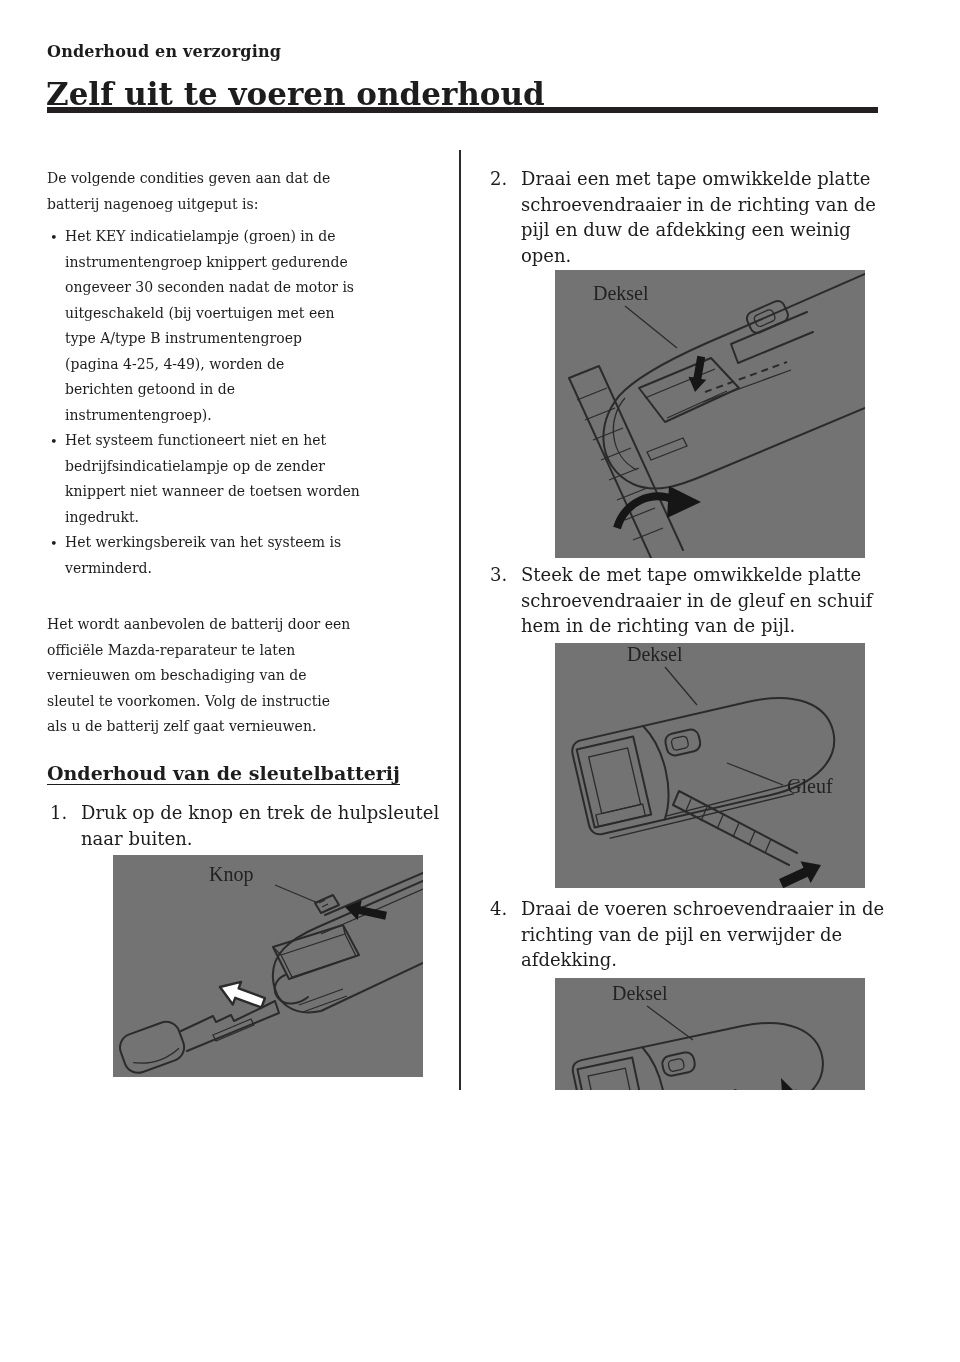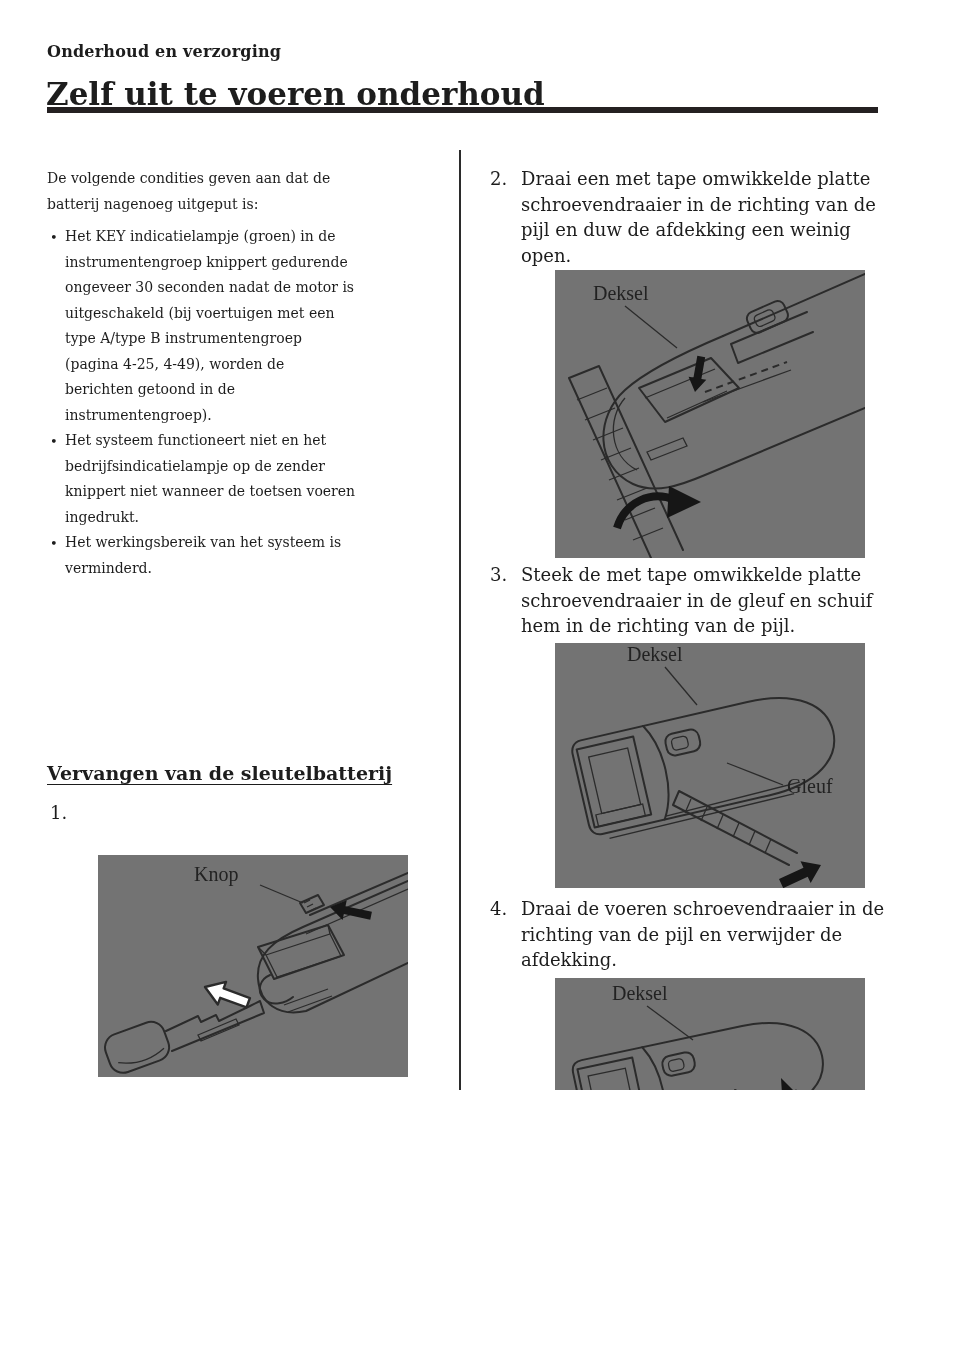--- a/index.html
+++ b/index.html
@@ -50,38 +50,45 @@
 uitgeschakeld (bij voertuigen met een
 type A/type B instrumentengroep
 (pagina 4-25, 4-49), worden de
 berichten getoond in de
 instrumentengroep).</span>
     </div>
     <div class="bullet-item">
       <span class="bullet-mark">•</span>
       <span class="para">Het systeem functioneert niet en het
 bedrijfsindicatielampje op de zender
-knippert niet wanneer de toetsen voeren
+knippert niet wanneer de toetsen worden
 ingedrukt.</span>
     </div>
     <div class="bullet-item">
       <span class="bullet-mark">•</span>
       <span class="para">Het werkingsbereik van het systeem is
 verminderd.</span>
     </div>
   </div>
 
-
-  <div class="abs sect-head" style="left:47px;top:762px;">Vervangen van de sleutelbatterij</div>
+  <div class="abs para" style="left:47px;top:612px;width:400px;">Het wordt aanbevolen de batterij door een
+officiële Mazda-reparateur te laten
+vernieuwen om beschadiging van de
+sleutel te voorkomen. Volg de instructie
+als u de batterij zelf gaat vernieuwen.</div>
+
+  <div class="abs sect-head" style="left:47px;top:762px;">Onderhoud van de sleutelbatterij</div>
 
   <div class="abs step" style="left:50px;top:800px;width:400px;">
     <span class="num">1.</span>
-  </div>
-
-  <div class="abs fig" style="left:98px;top:855px;width:310px;height:222px;text-align:right;">
+    <span class="txt">Druk op de knop en trek de hulpsleutel
+naar buiten.</span>
+  </div>
+
+  <div class="abs fig" style="left:113px;top:855px;width:310px;height:222px;text-align:right;">
     <svg width="310" height="222" viewBox="0 0 310 222">
 
       <path class="art" d="M 310 18 L 212 60"></path>
       <path class="art" d="M 310 26 L 205 72 C 175 85 158 100 160 124 C 162 148 180 162 208 156 L 310 108"></path>
       <path class="thin" d="M 310 34 L 208 79"></path>
 
       <path class="art" d="M 160 92 L 230 70 L 246 100 L 176 124 Z"></path>
       <path class="thin" d="M 168 100 L 232 79 L 243 101 L 179 122 Z"></path>
       <path class="thin" d="M 160 92 L 168 100 M 230 70 L 232 79"></path>
 

